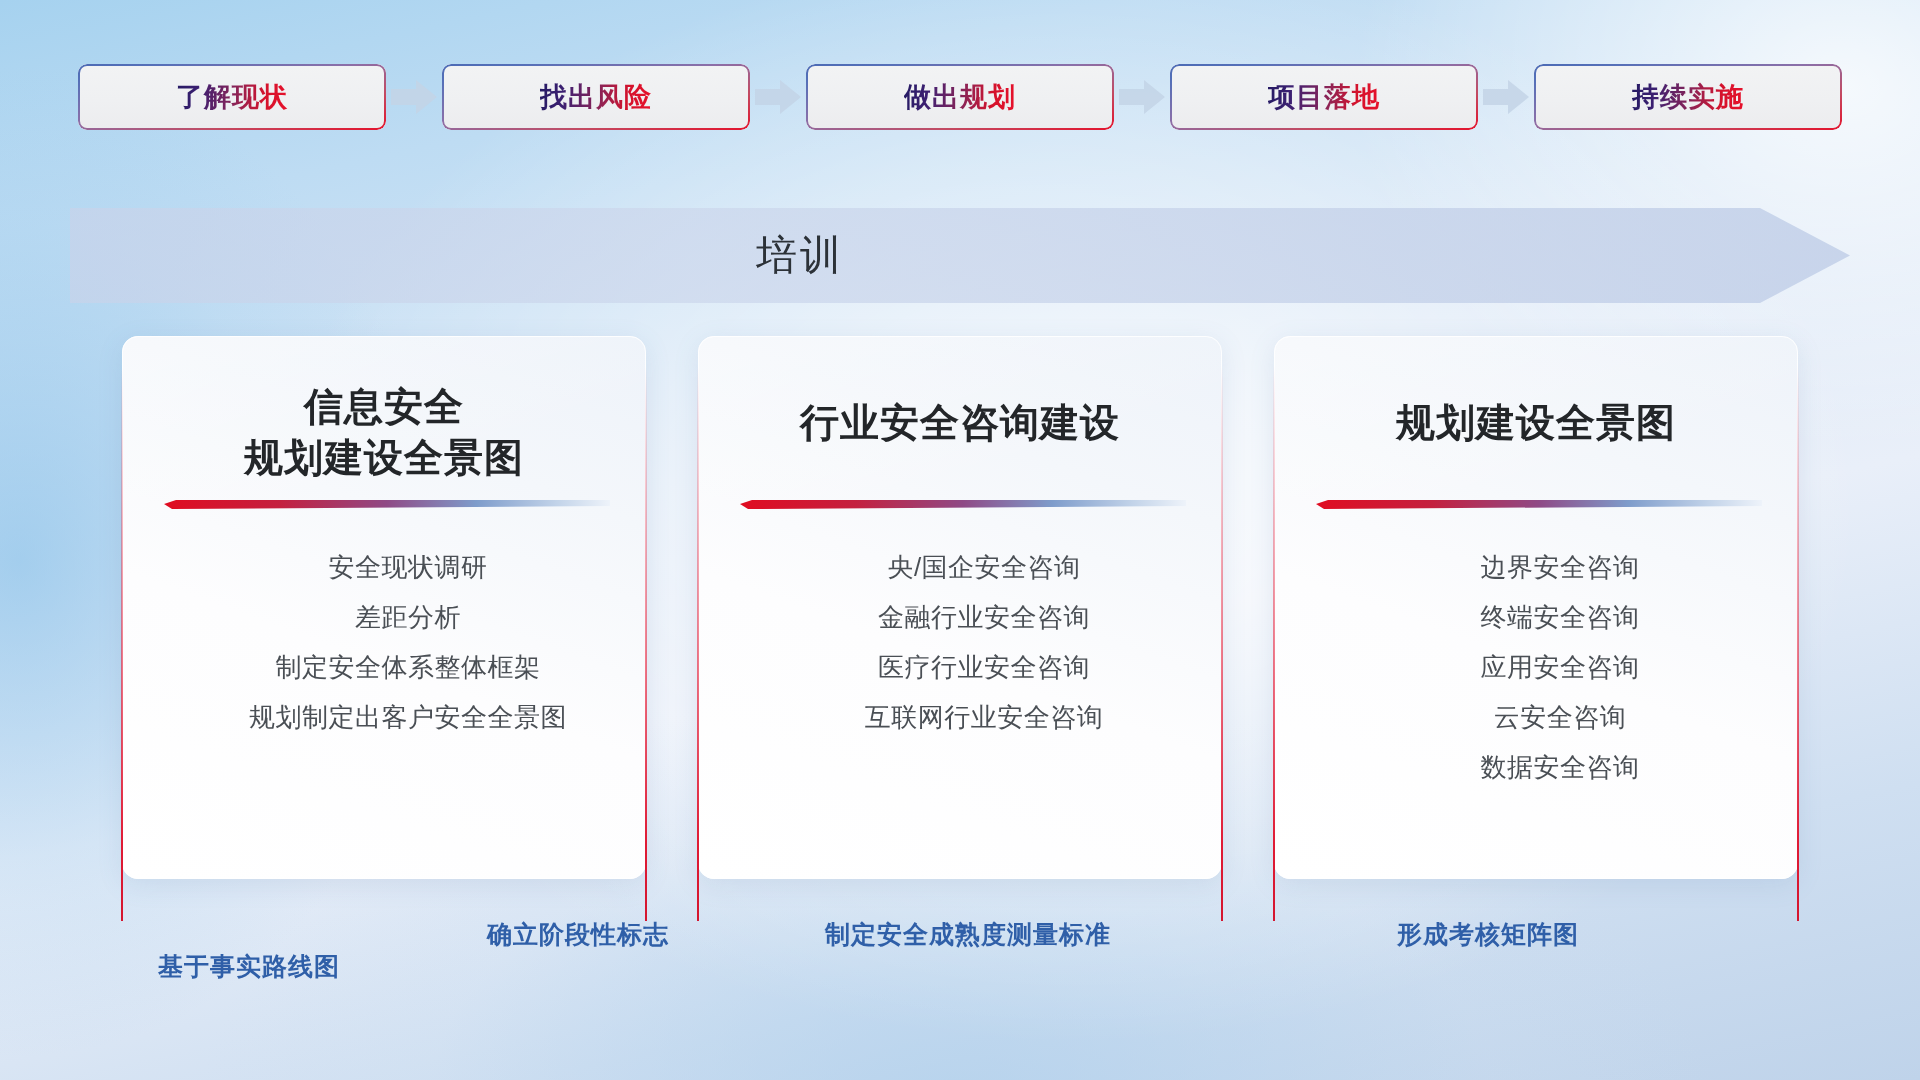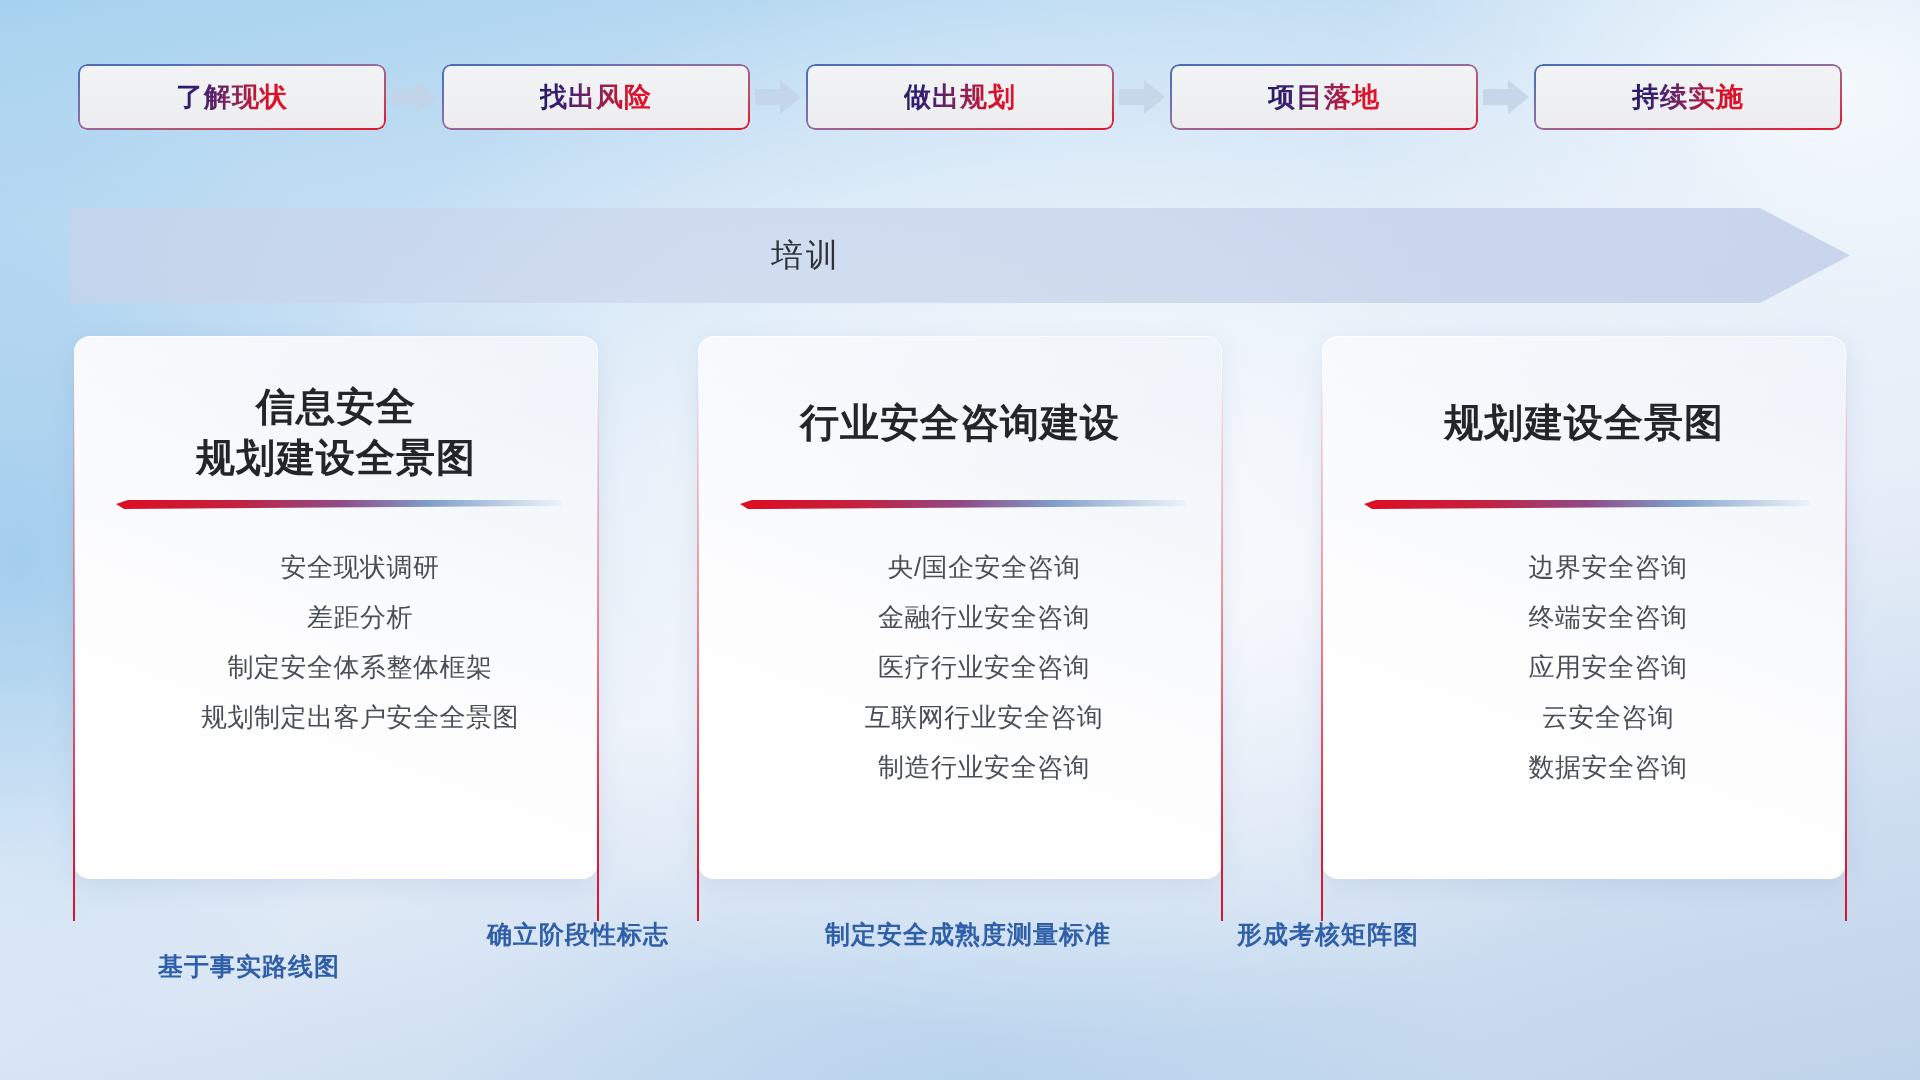--- a/index.html
+++ b/index.html
@@ -72,37 +72,37 @@
 
   
   #band {
     position: absolute;
     left: 70px; top: 208px;
     width: 1780px; height: 95px;
   }
   #band svg { display: block; }
   #band-label {
     position: absolute;
-    left: 6px; top: 208px;
+    left: 0; top: 208px;
     width: 1600px; height: 95px;
     display: flex; align-items: center; justify-content: center;
-    font-size: 32px;
+    font-size: 41px;
     font-weight: 500;
     color: #2c3238;
     letter-spacing: 3px;
   }
 
   
   #cards {
     position: absolute;
     left: 0; top: 336px;
     width: 1920px;
     display: flex;
     justify-content: center;
-    gap: 100px;
+    gap: 52px;
   }
   .card {
     position: relative;
     width: 524px; height: 543px;
     border-radius: 16px;
     background:
       linear-gradient(158deg, rgba(255,255,255,0.30) 0%, rgba(255,255,255,0.0) 38%),
       linear-gradient(200deg, #eef3fa 0%, #f4f7fb 26%, #fdfdfe 58%, #ffffff 100%);
     box-shadow: 0 6px 26px rgba(88,125,168,0.13);
     box-sizing: border-box;
@@ -283,21 +283,20 @@
             </linearGradient>
           </defs>
           <path d="M0 4 L12 0 H446 L446 6 L8 9 Z" fill="url(#div2)"></path>
         </svg>
       </div>
       <div class="card-list">
         <div class="card-list-item">央/国企安全咨询</div>
         <div class="card-list-item">金融行业安全咨询</div>
         <div class="card-list-item">医疗行业安全咨询</div>
         <div class="card-list-item">互联网行业安全咨询</div>
-        <div class="card-list-item">制造行业安全咨询</div>
       </div>
     </div>
 
     <div class="card">
       <div class="card-edge left"></div>
       <div class="card-edge right"></div>
       <div class="card-title" style="top:62px;">规划建设全景图</div>
       <div class="card-divider">
         <svg viewBox="0 0 446 9" preserveAspectRatio="none" aria-hidden="true">
           <defs>
@@ -320,16 +319,16 @@
         <div class="card-list-item">云安全咨询</div>
         <div class="card-list-item">数据安全咨询</div>
       </div>
     </div>
   </div>
 
   <div id="footer">
     <div class="foot-label" style="left:249px;margin-top:32px;">基于事实路线图</div>
     <div class="foot-label" style="left:578px;">确立阶段性标志</div>
     <div class="foot-label" style="left:968px;">制定安全成熟度测量标准</div>
-    <div class="foot-label" style="left:1328px;font-family:Liberation Serif, serif;">形成考核矩阵图</div>
+    <div class="foot-label" style="left:1488px;font-family:Liberation Serif, serif;">形成考核矩阵图</div>
   </div>
 
 </div>
 
 </body></html>

